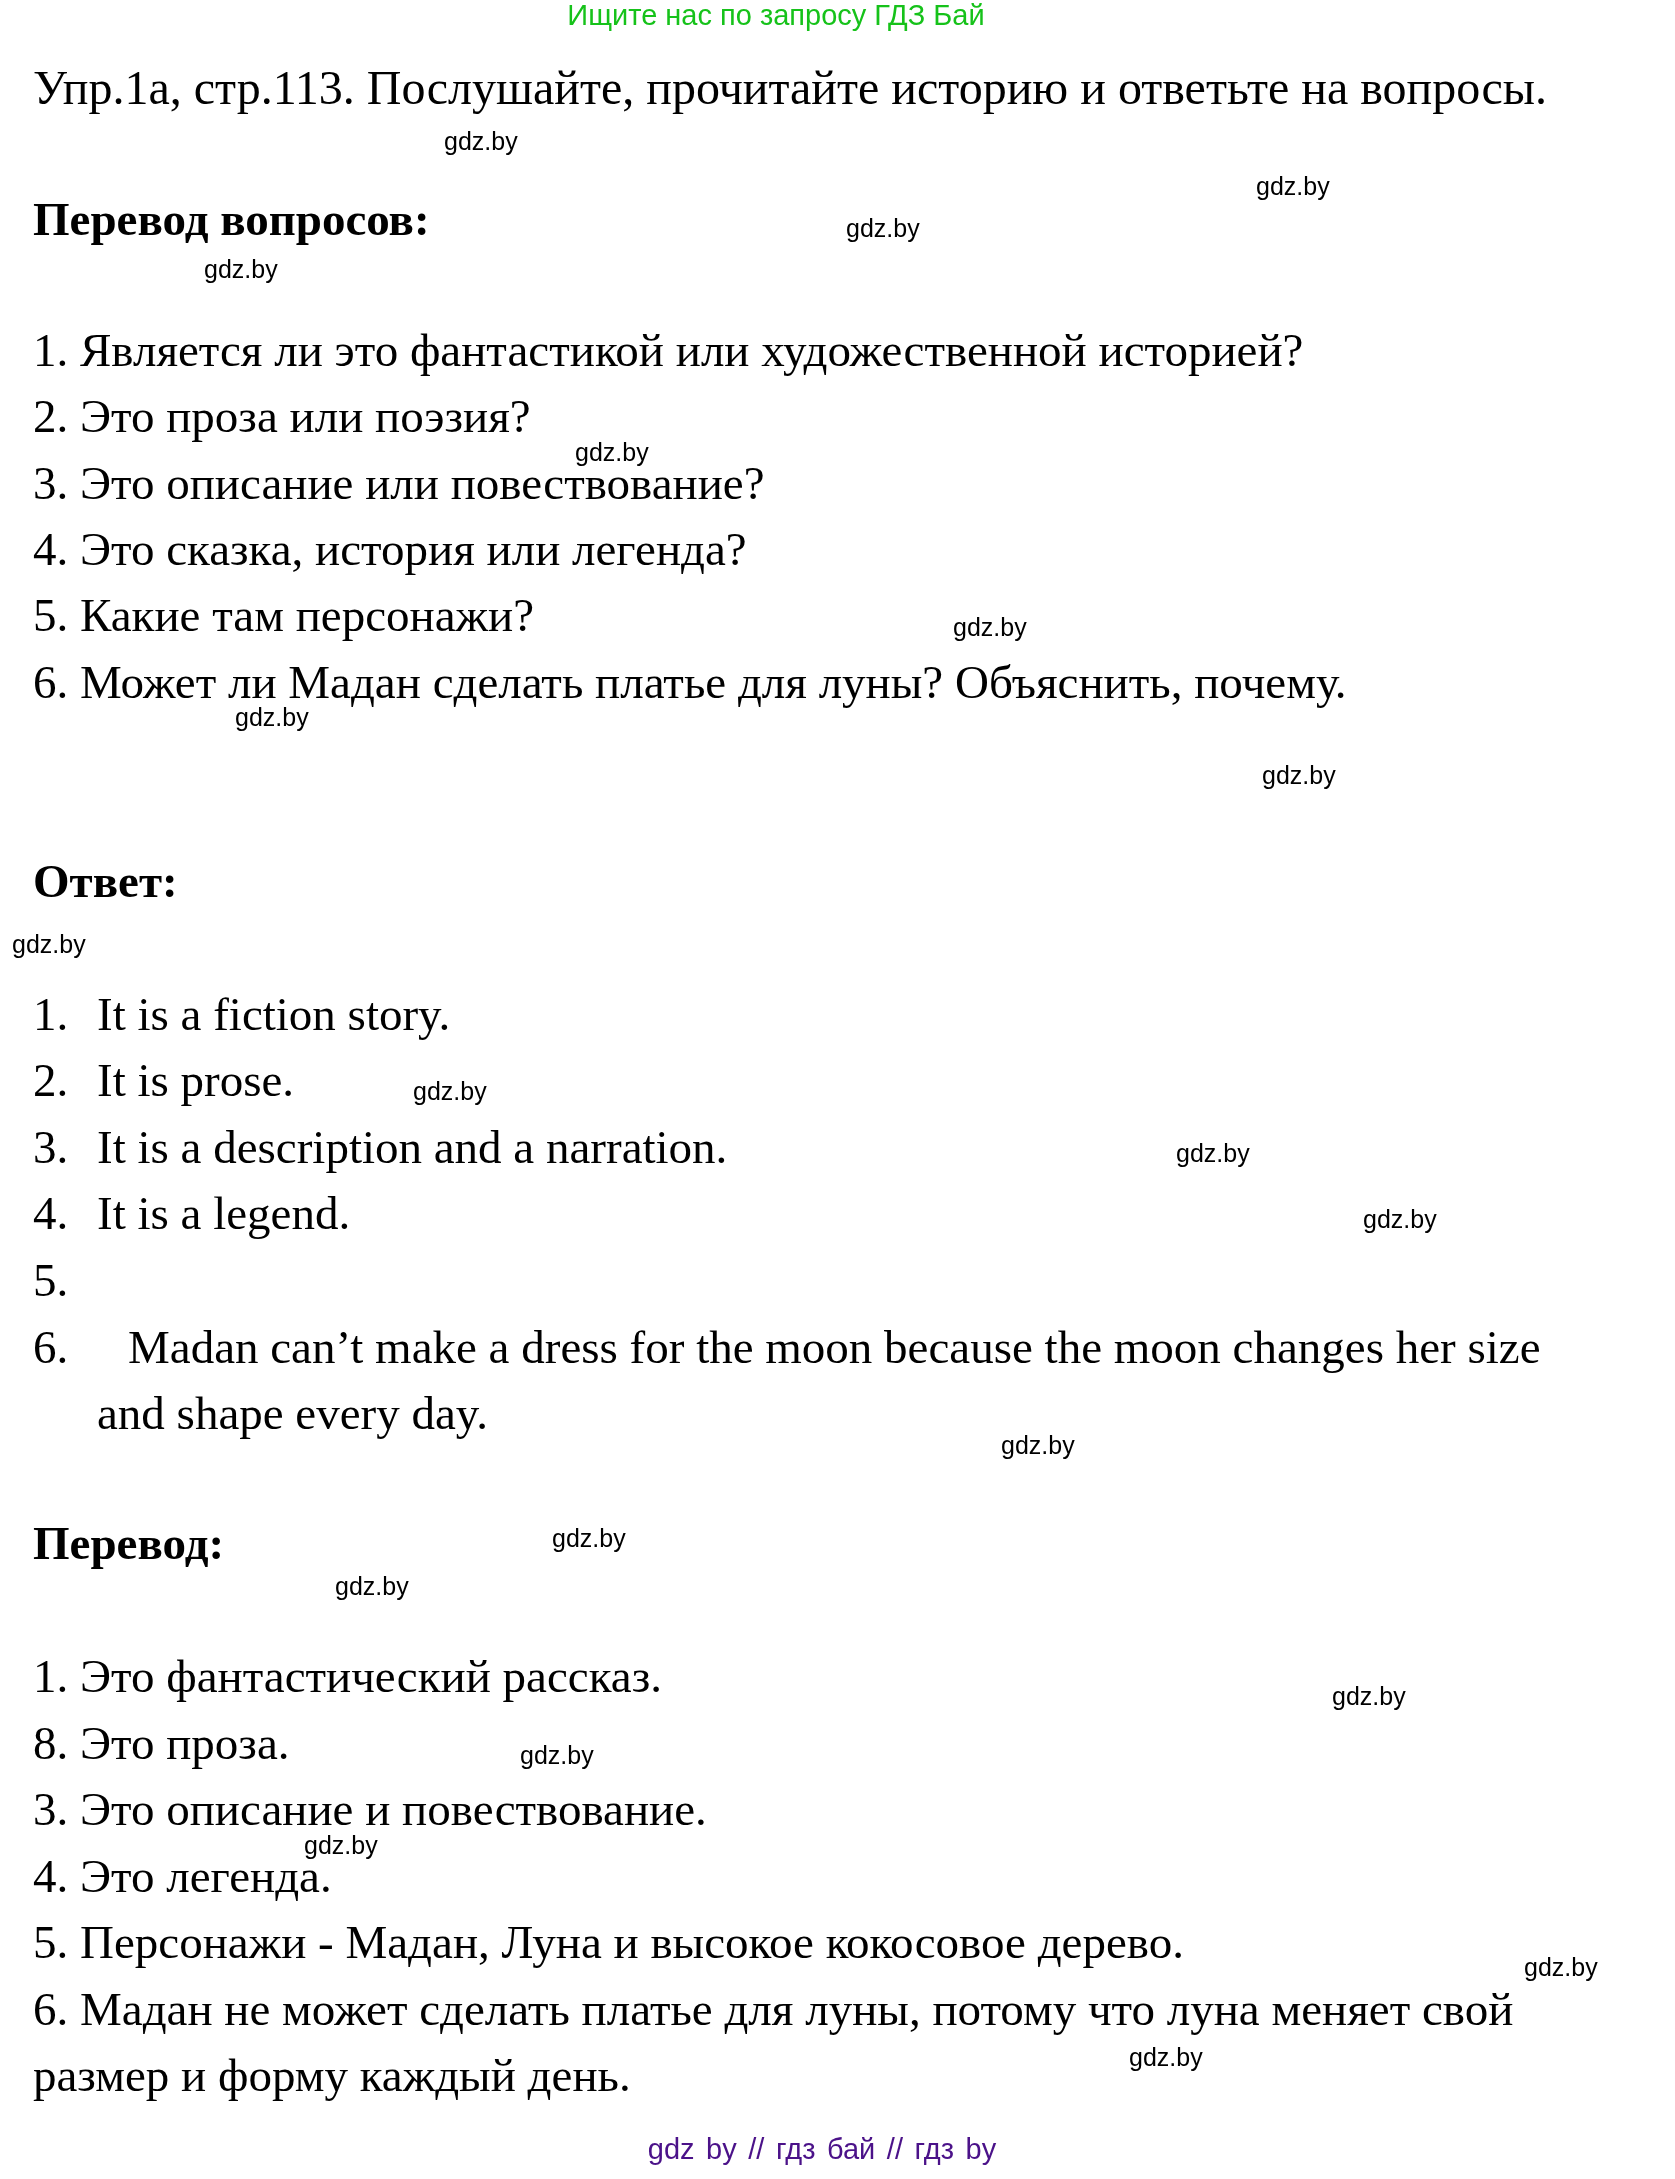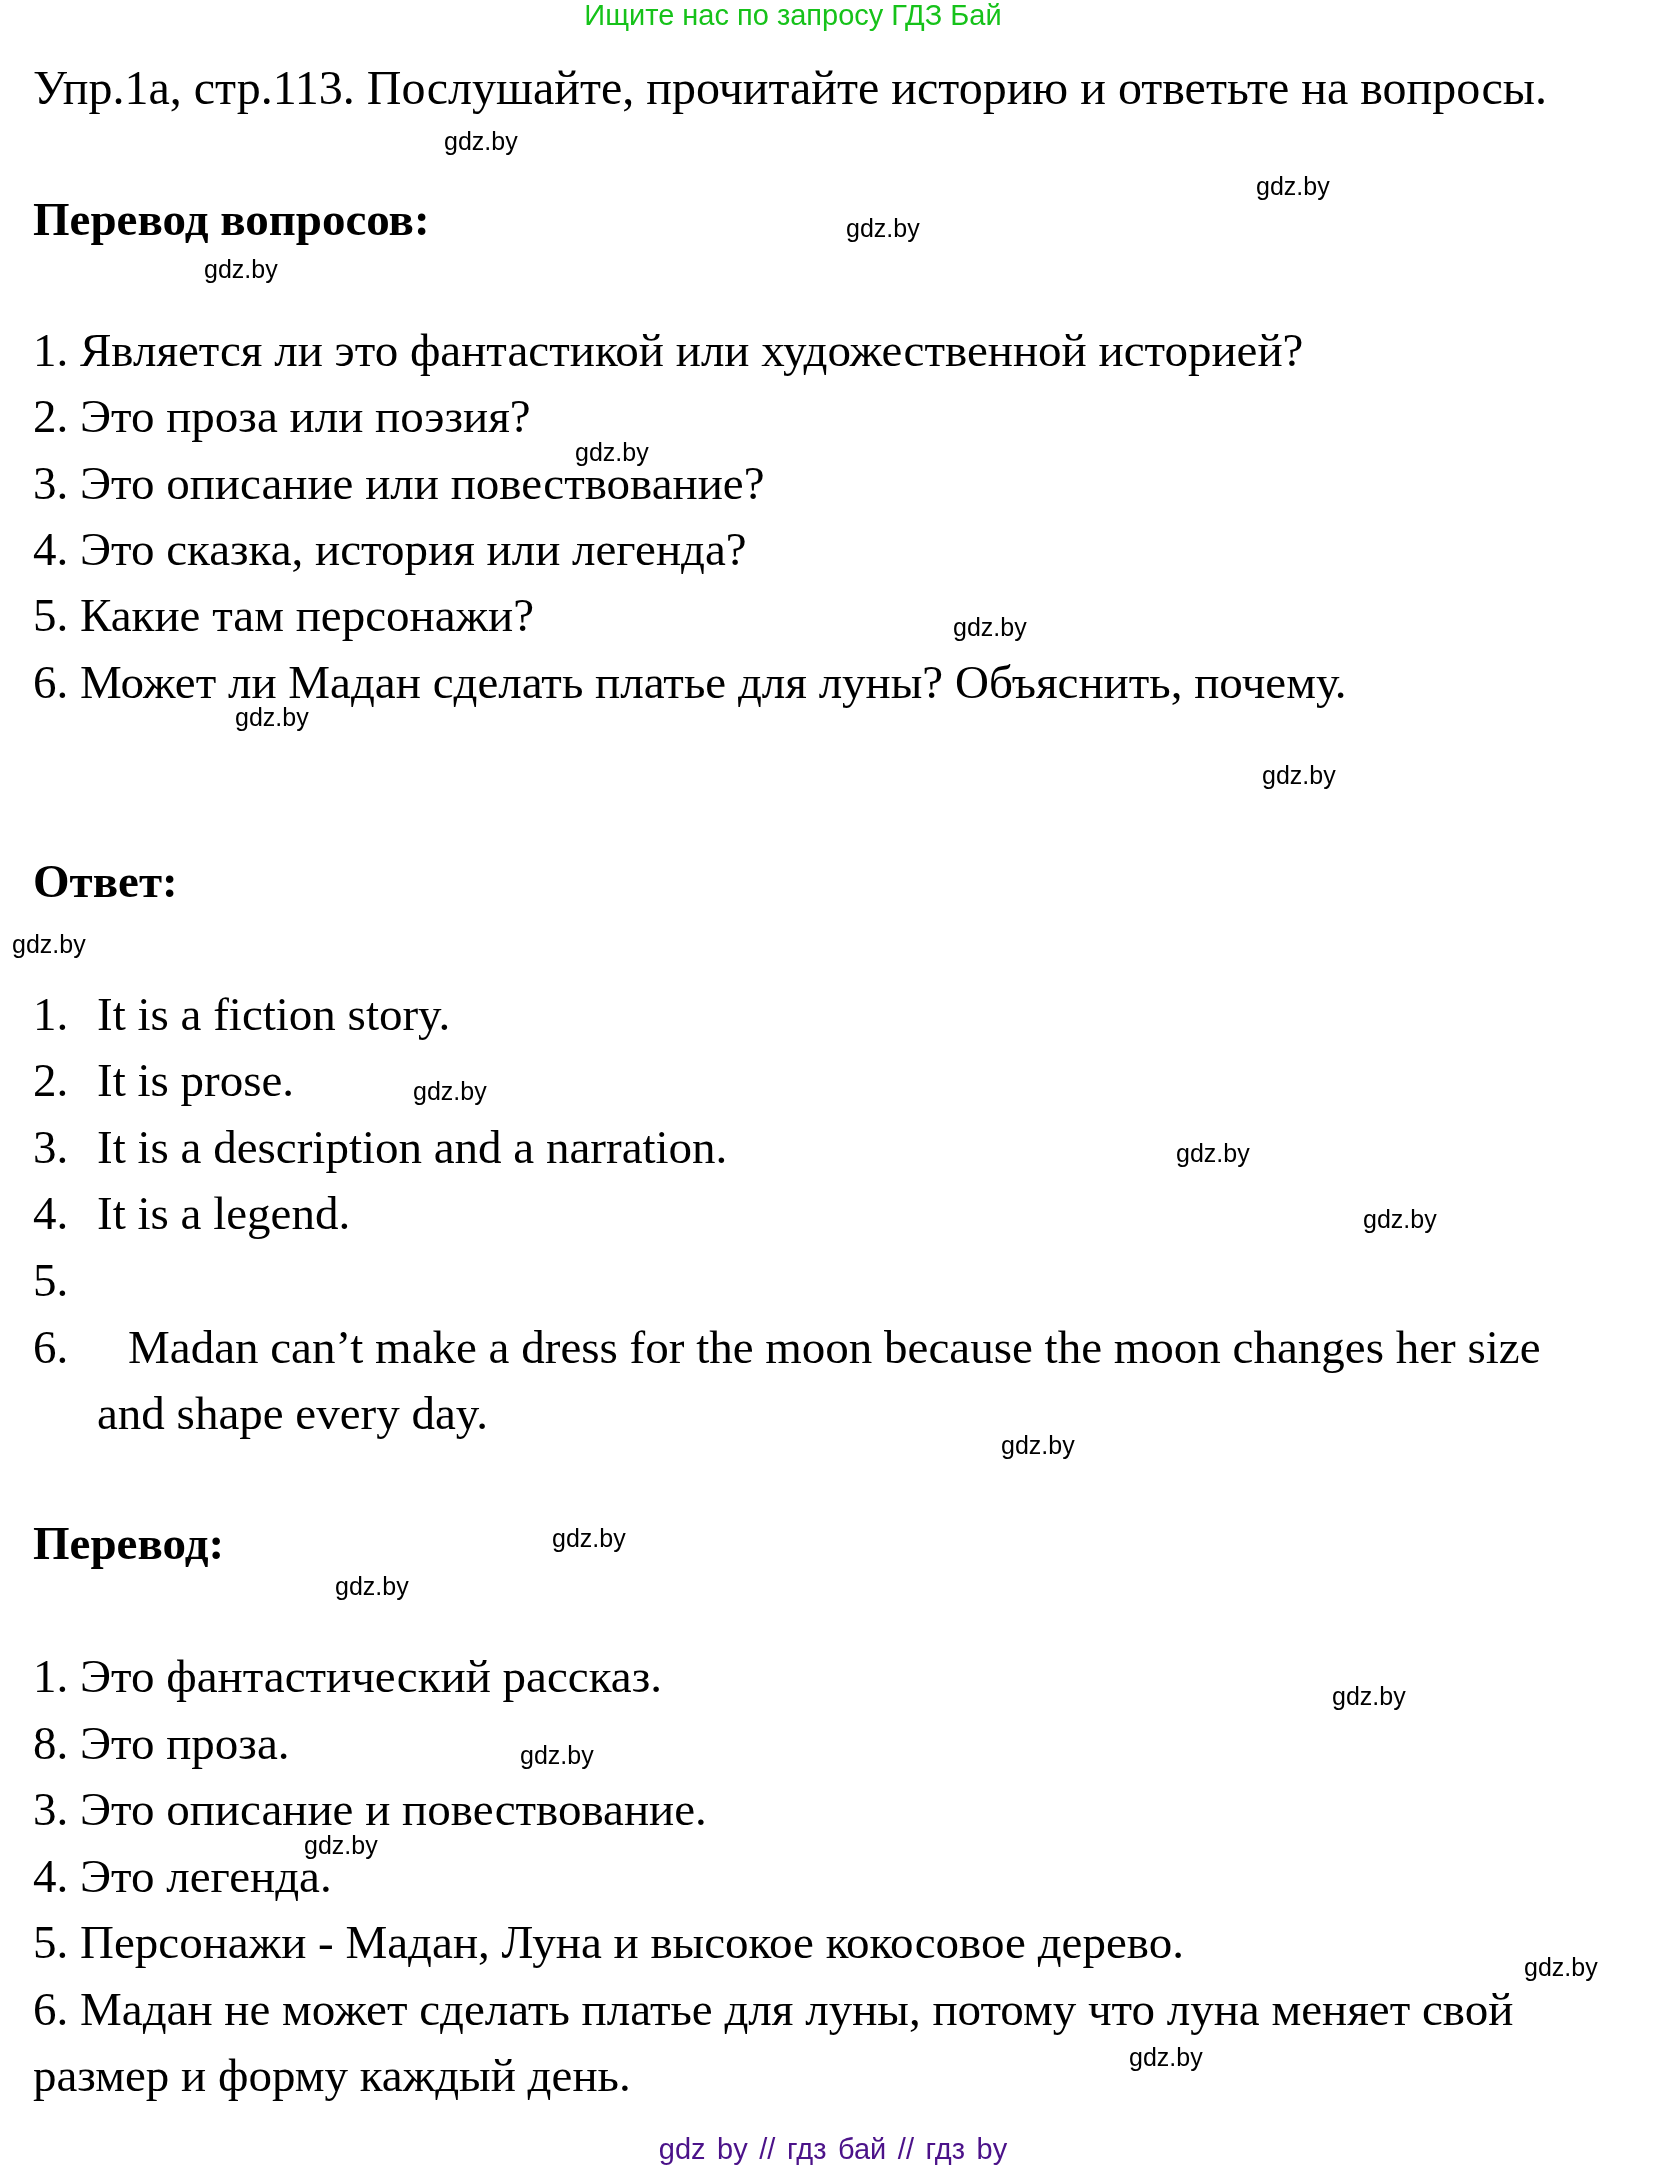--- a/index.html
+++ b/index.html
@@ -1,25 +1,25 @@
 <!DOCTYPE html>
 <html style="font-size:14px"><head>
 <meta charset="utf-8">
 <style>
   html, body { margin:0; padding:0; background:#ffffff; }
   body { width:1676px; height:2180px; position:relative; overflow:hidden; }
   .abs { position:absolute; white-space:nowrap; }
   .serif { font-family:"Liberation Serif", "DejaVu Serif", serif; color:#000; }
   .sans { font-family:"Liberation Sans", "DejaVu Sans", sans-serif; }
-  .top-banner { left:0; width:1552px; top:0; text-align:center; font-size:29px; color:#16c21a; line-height:31px;margin-left:17px; }
+  .top-banner { left:0; width:1552px; top:0; text-align:center; font-size:29px; color:#16c21a; line-height:31px; }
   .title { left:33px; top:57px; font-size:48px; line-height:61px; }
   .heading { left:33px; font-size:47px; font-weight:bold; line-height:55px; }
   .line { font-size:47px; line-height:55px; }
   .wm { font-size:25px; color:#000; line-height:28px; }
-  .footer { left:11px; width:1644px; top:2132px; text-align:center; font-size:29px; color:#4b1289; line-height:35px; word-spacing:3.5px; }
+  .footer { left:0; width:1644px; top:2132px; text-align:center; font-size:29px; color:#4b1289; line-height:35px; word-spacing:3.5px; }
 </style>
 </head>
 <body>
 
 <div class="abs sans top-banner">Ищите нас по запросу ГДЗ Бай</div>
 
 <div class="abs serif title">Упр.1а, стр.113. Послушайте, прочитайте историю и ответьте на вопросы.</div>
 
 <div class="abs serif heading" style="top:192px;">Перевод вопросов:</div>
 <div class="abs serif line" style="left:33px;top:323px;">1. Является ли это фантастикой или художественной историей?</div>

